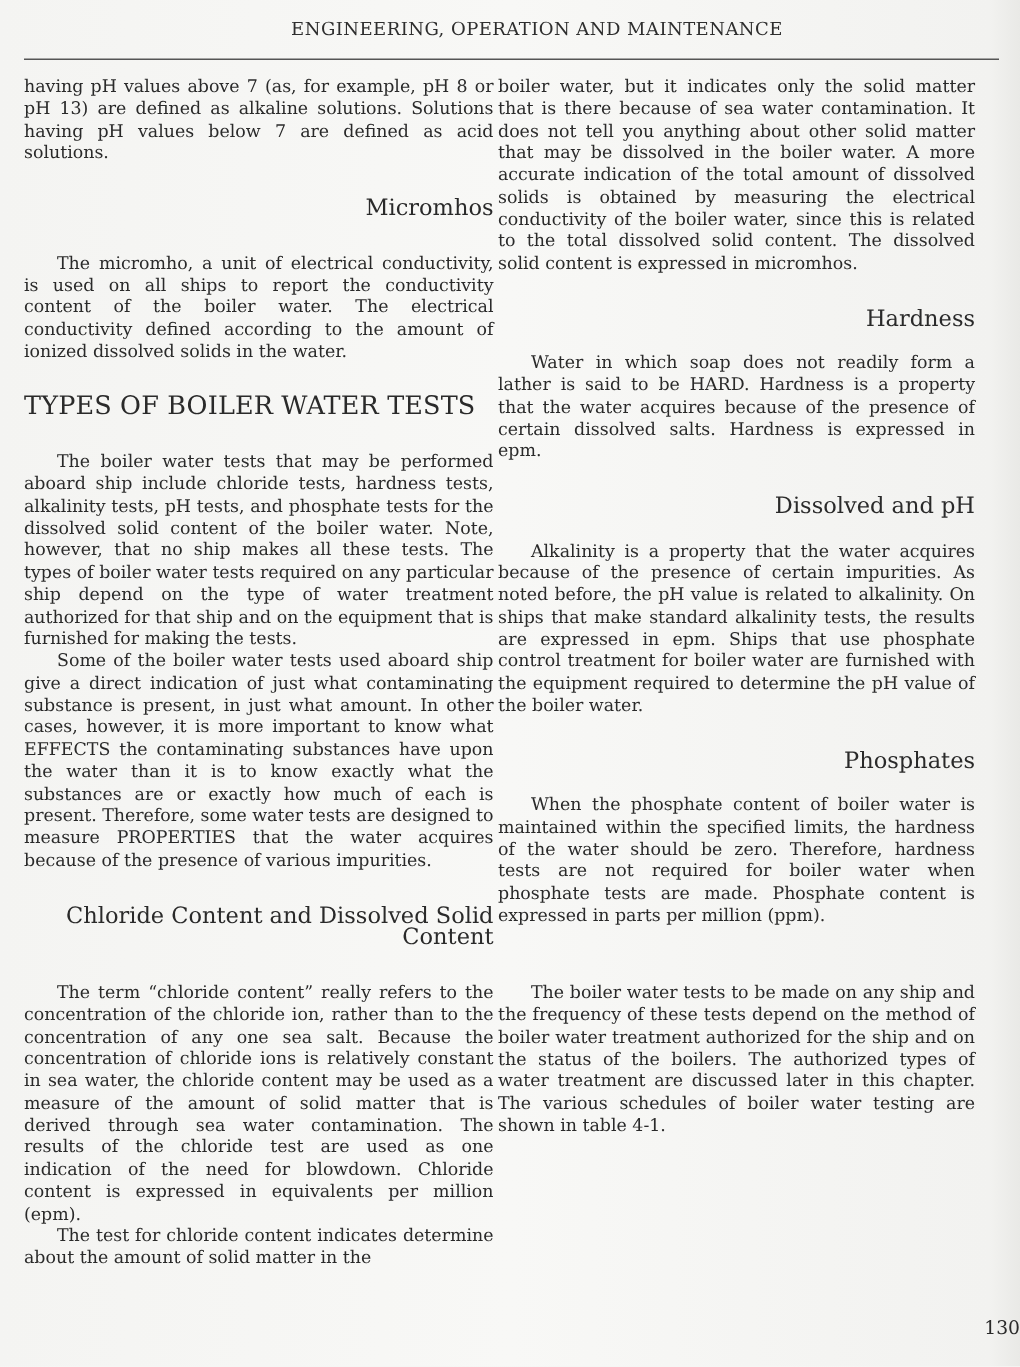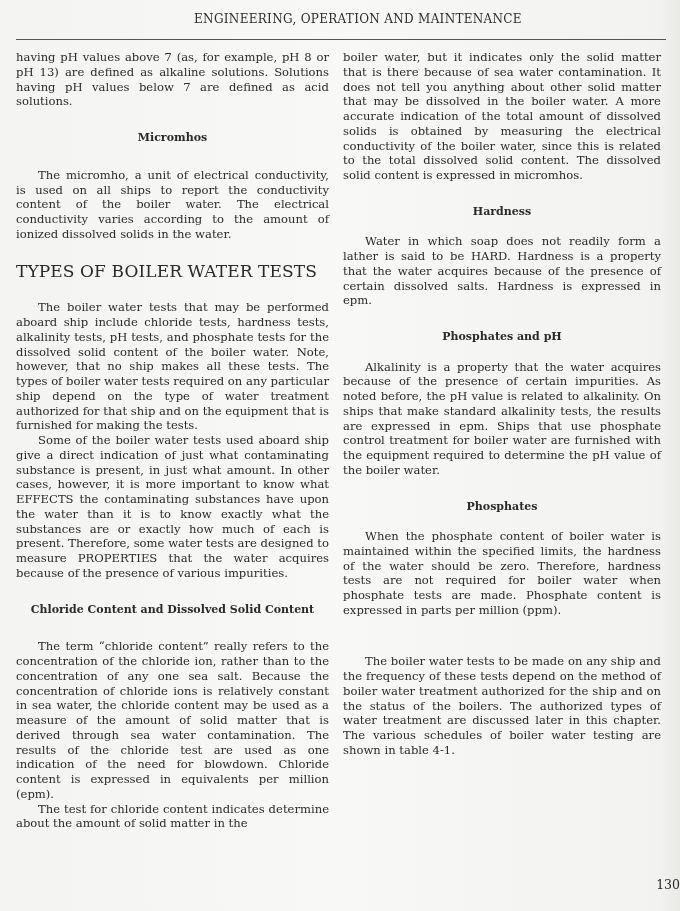--- a/index.html
+++ b/index.html
@@ -21,70 +21,70 @@
   .rule {
     position: absolute; top: 39px; left: 16px; width: 650px; height: 0;
     border-top: 1.5px solid #555;
   }
   .col {
     position: absolute; top: 50px;
     font-size: 11.6px; line-height: 14.75px;
     text-align: justify; hyphens: none;
   }
   .col.left { left: 16px; width: 313px; }
-  .col.right { left: 343px; width: 318px; }
+  .col.right { left: 332px; width: 318px; }
   .col p { margin: 0; text-indent: 22px; }
   .col p.noindent { text-indent: 0; }
   .col h2 {
     margin: 0; font-weight: normal; font-size: 17px; line-height: 14.75px;
     letter-spacing: 0.1px; text-align: left;
   }
   .col h3 {
-    margin: 0; font-weight: bold; font-size: 11px; line-height: 14.75px; text-align: center;
+    margin: 0; font-weight: normal; font-size: 15px; line-height: 14.75px; text-align: right;
   }
   .gap1 { height: 14.75px; }
   .gap2 { height: 22px; }
   .folio {
     position: absolute; top: 877px; left: 0; width: 680px; text-align: right;
     font-size: 12.5px; color: #2a2a2a;
   }
 </style>
 </head>
 <body>
 
 <div class="page">
   <div class="running-head">ENGINEERING, OPERATION AND MAINTENANCE</div>
   <div class="rule"></div>
 
   <div class="col left">
     <p class="noindent">having pH values above 7 (as, for example, pH 8 or pH 13) are defined as alkaline solutions. Solutions having pH values below 7 are defined as acid solutions.</p>
     <div class="gap2"></div>
     <h3>Micromhos</h3>
     <div class="gap2"></div>
-    <p>The micromho, a unit of electrical conductivity, is used on all ships to report the conductivity content of the boiler water. The electrical conductivity varies according to the amount of ionized dissolved solids in the water.</p>
+    <p>The micromho, a unit of electrical conductivity, is used on all ships to report the conductivity content of the boiler water. The electrical conductivity defined according to the amount of ionized dissolved solids in the water.</p>
     <div class="gap2"></div>
     <h2>TYPES OF BOILER WATER TESTS</h2>
     <div class="gap2"></div>
     <p>The boiler water tests that may be performed aboard ship include chloride tests, hardness tests, alkalinity tests, pH tests, and phosphate tests for the dissolved solid content of the boiler water. Note, however, that no ship makes all these tests. The types of boiler water tests required on any particular ship depend on the type of water treatment authorized for that ship and on the equipment that is furnished for making the tests.</p>
     <p>Some of the boiler water tests used aboard ship give a direct indication of just what contaminating substance is present, in just what amount. In other cases, however, it is more important to know what EFFECTS the contaminating substances have upon the water than it is to know exactly what the substances are or exactly how much of each is present. Therefore, some water tests are designed to measure PROPERTIES that the water acquires because of the presence of various impurities.</p>
     <div class="gap2"></div>
     <h3>Chloride Content and Dissolved Solid Content</h3>
     <div class="gap2"></div>
     <p>The term “chloride content” really refers to the concentration of the chloride ion, rather than to the concentration of any one sea salt. Because the concentration of chloride ions is relatively constant in sea water, the chloride content may be used as a measure of the amount of solid matter that is derived through sea water contamination. The results of the chloride test are used as one indication of the need for blowdown. Chloride content is expressed in equivalents per million (epm).</p>
     <p>The test for chloride content indicates determine about the amount of solid matter in the</p>
   </div>
 
   <div class="col right">
     <p class="noindent">boiler water, but it indicates only the solid matter that is there because of sea water contamination. It does not tell you anything about other solid matter that may be dissolved in the boiler water. A more accurate indication of the total amount of dissolved solids is obtained by measuring the electrical conductivity of the boiler water, since this is related to the total dissolved solid content. The dissolved solid content is expressed in micromhos.</p>
     <div class="gap2"></div>
     <h3>Hardness</h3>
     <div class="gap1"></div>
     <p>Water in which soap does not readily form a lather is said to be HARD. Hardness is a property that the water acquires because of the presence of certain dissolved salts. Hardness is expressed in epm.</p>
     <div class="gap2"></div>
-    <h3>Phosphates and pH</h3>
+    <h3>Dissolved and pH</h3>
     <div class="gap1"></div>
     <p>Alkalinity is a property that the water acquires because of the presence of certain impurities. As noted before, the pH value is related to alkalinity. On ships that make standard alkalinity tests, the results are expressed in epm. Ships that use phosphate control treatment for boiler water are furnished with the equipment required to determine the pH value of the boiler water.</p>
     <div class="gap2"></div>
     <h3>Phosphates</h3>
     <div class="gap1"></div>
     <p>When the phosphate content of boiler water is maintained within the specified limits, the hardness of the water should be zero. Therefore, hardness tests are not required for boiler water when phosphate tests are made. Phosphate content is expressed in parts per million (ppm).</p>
     <div class="gap2"></div>
     <div class="gap1"></div>
     <p>The boiler water tests to be made on any ship and the frequency of these tests depend on the method of boiler water treatment authorized for the ship and on the status of the boilers. The authorized types of water treatment are discussed later in this chapter. The various schedules of boiler water testing are shown in table 4-1.</p>
   </div>

